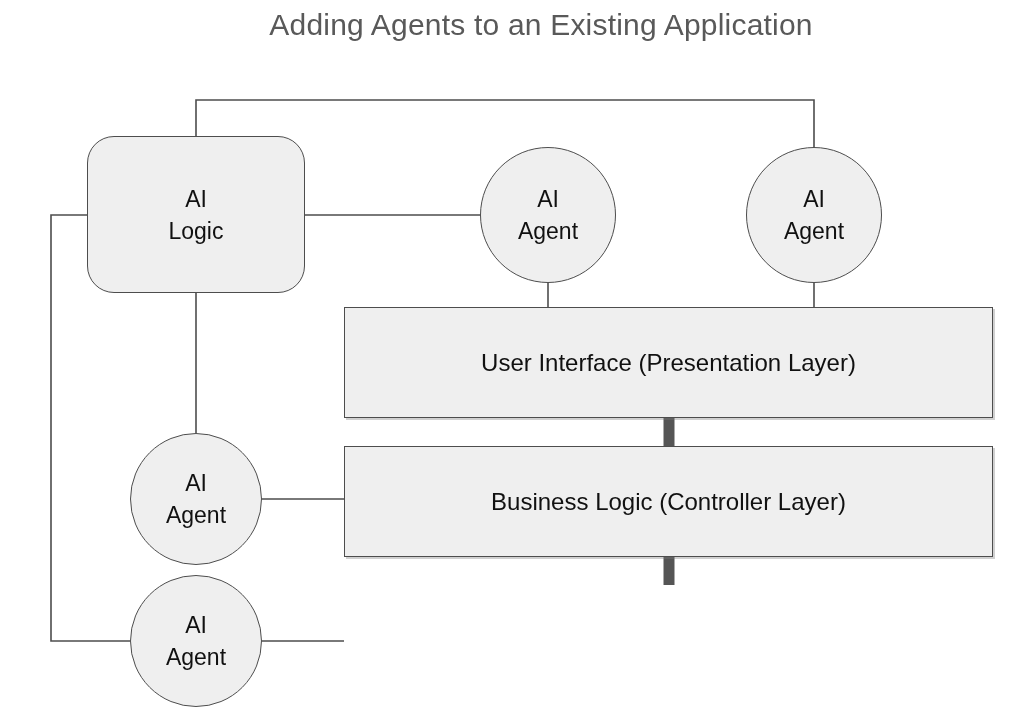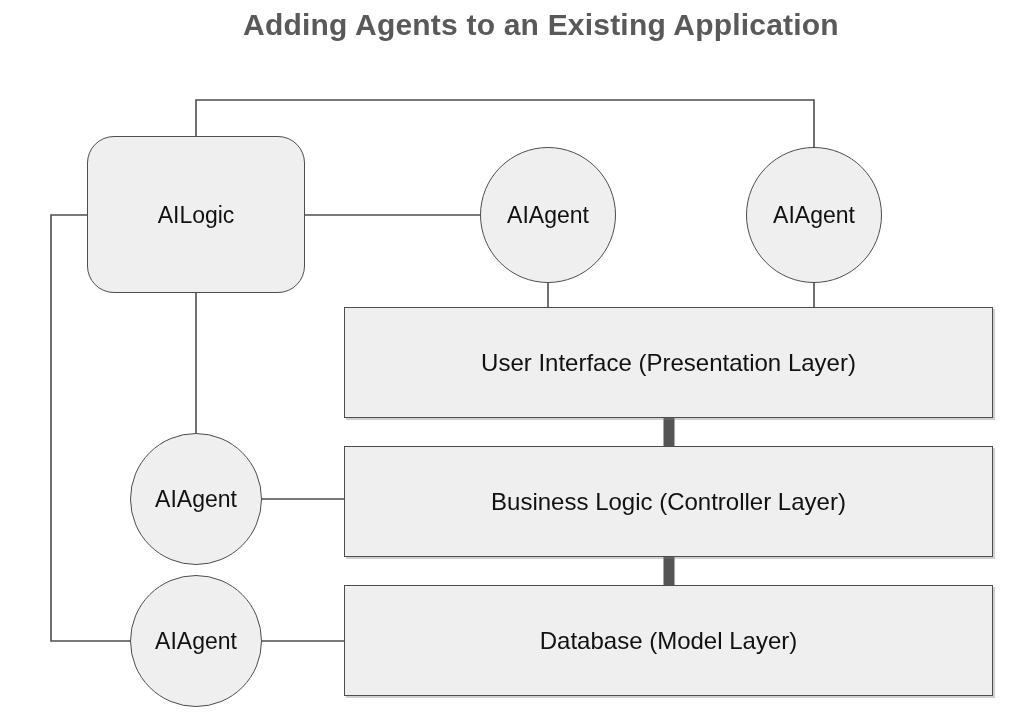--- a/index.html
+++ b/index.html
@@ -16,21 +16,21 @@
     overflow: hidden;
   }
   .title {
     position: absolute;
     left: 58px;
     right: 0;
     top: 8px;
     margin: 0;
     text-align: center;
     font-size: 30px;
-    font-weight: bold;
+    font-weight: normal;
     color: #595959;
     letter-spacing: 0.2px;
   }
   .wires {
     position: absolute;
     left: 0;
     top: 0;
   }
   .wires line, .wires polyline {
     stroke: #4d4d4d;
@@ -39,21 +39,21 @@
   }
   .wires .thick {
     stroke: #555555;
     stroke-width: 11;
   }
   .node {
     position: absolute;
     background: #efefef;
     border: 1.6px solid #4d4d4d;
     display: flex;
-    flex-direction: row;
+    flex-direction: column;
     align-items: center;
     justify-content: center;
     text-align: center;
     color: #111111;
     font-size: 23px;
     line-height: 32px;
     box-sizing: border-box;
   }
   .node.rounded {
     border-radius: 27px;
@@ -131,17 +131,14 @@
   </div>
 
   <div class="layer" id="layer-business">
     <span>Business Logic (Controller Layer)</span>
   </div>
 
   <div class="layer" id="layer-ui">
     <span>User Interface (Presentation Layer)</span>
   </div>
 
-  <div class="layer" id="layer-database">
-    <span>Database (Model Layer)</span>
-  </div>
 
 </div>
 
 </body></html>

